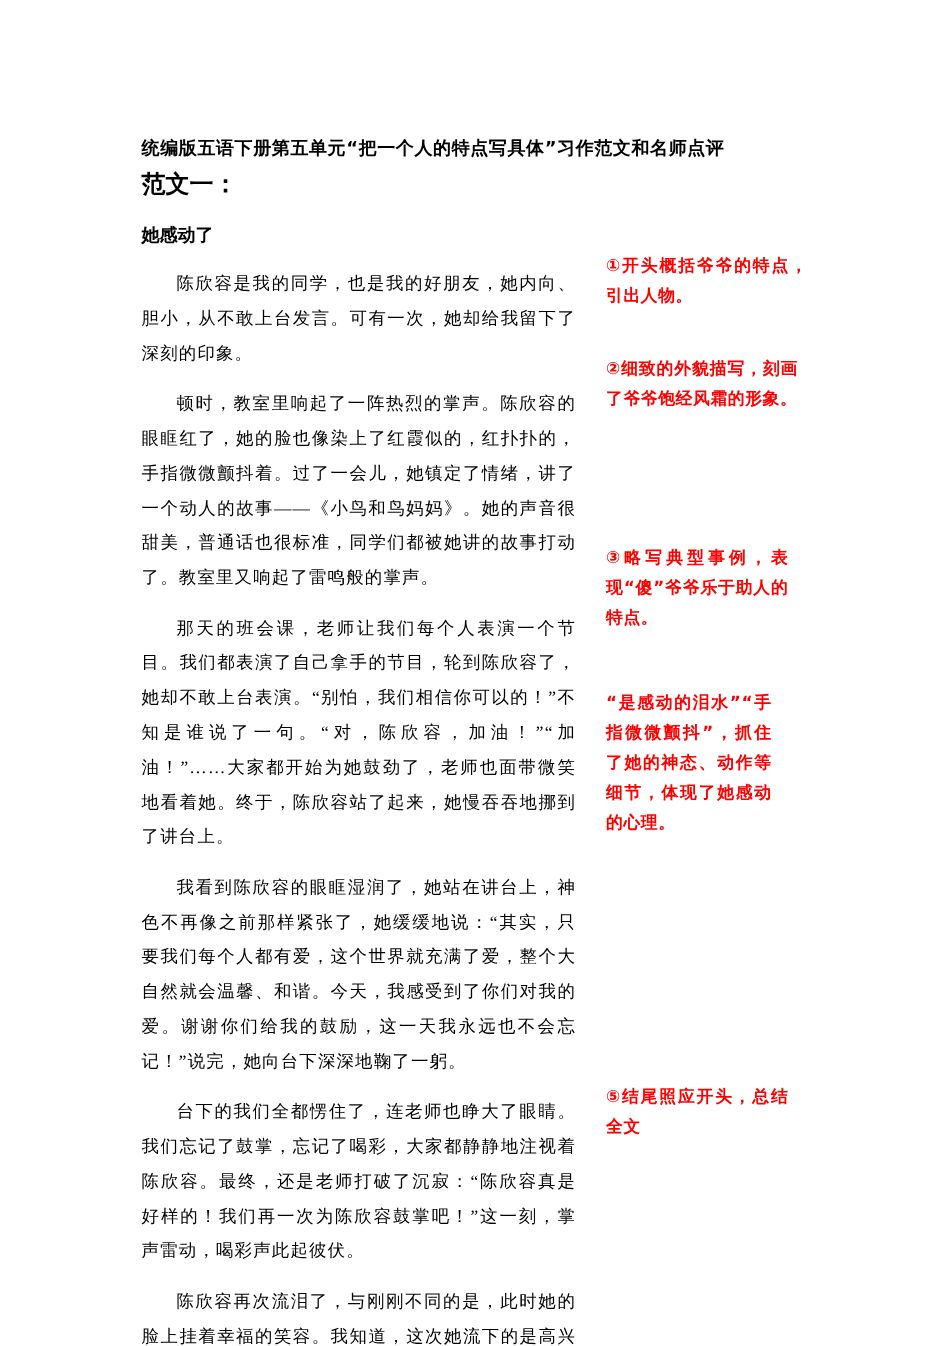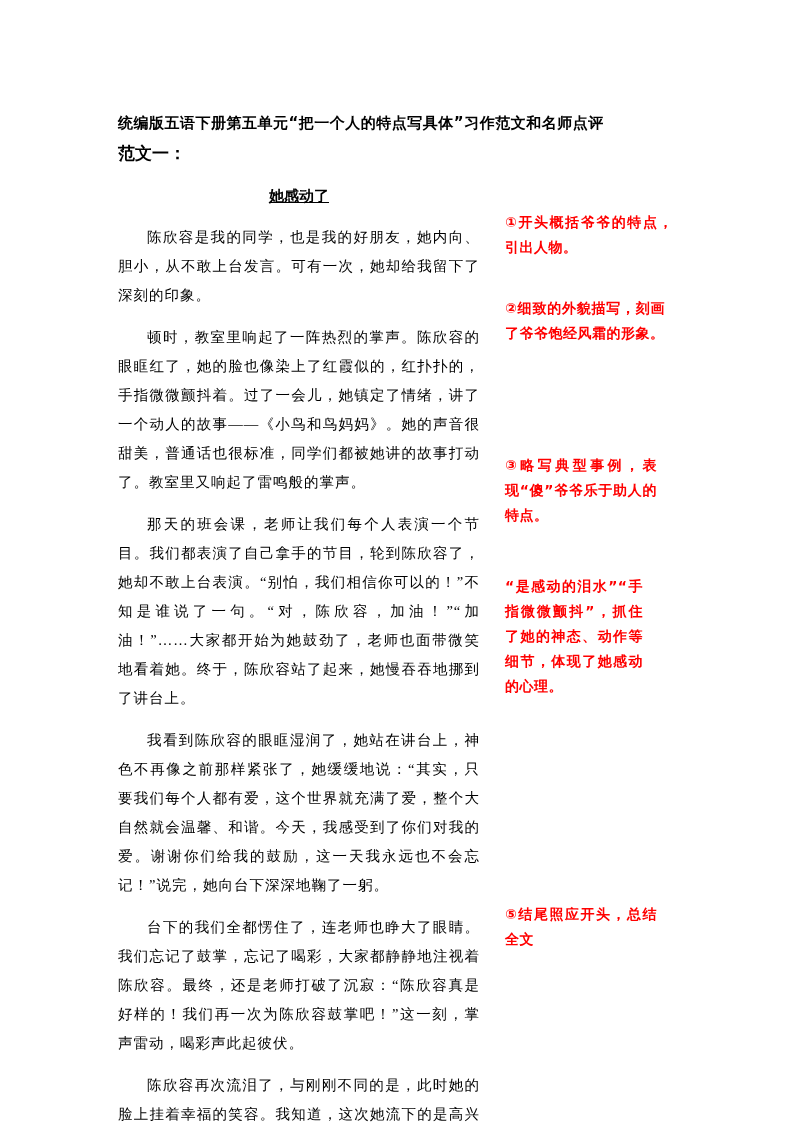--- a/index.html
+++ b/index.html
@@ -20,32 +20,31 @@
   .doc-title{
     position:absolute;left:118px;top:80px;width:560px;
     font-family:"DejaVu Sans","Liberation Sans",sans-serif;
     font-weight:bold;font-size:15px;line-height:22px;
     letter-spacing:0.5px;
     margin-top:32px;
   }
   .section-label{
     position:absolute;left:118px;top:142px;
     font-family:"DejaVu Sans","Liberation Sans",sans-serif;
-    font-weight:bold;font-size:17px;line-height:22px;
+    font-weight:bold;font-size:20px;line-height:22px;
   }
 
   .essay{
     position:absolute;left:118px;top:182px;width:362px;
   }
   .essay-title{
-    text-align:center;
+    text-align:left;
     font-family:"DejaVu Sans","Liberation Sans",sans-serif;
     font-weight:bold;font-size:15px;line-height:29px;
     margin-bottom:12px;
-    text-decoration:underline;
   }
   .para{
     margin:12px 0 13px 0;
     font-size:14.5px;line-height:29px;
     letter-spacing:1px;
     text-indent:2em;
     text-align:justify;
   }
 
   .annotations{position:absolute;inset:0;pointer-events:none;}

